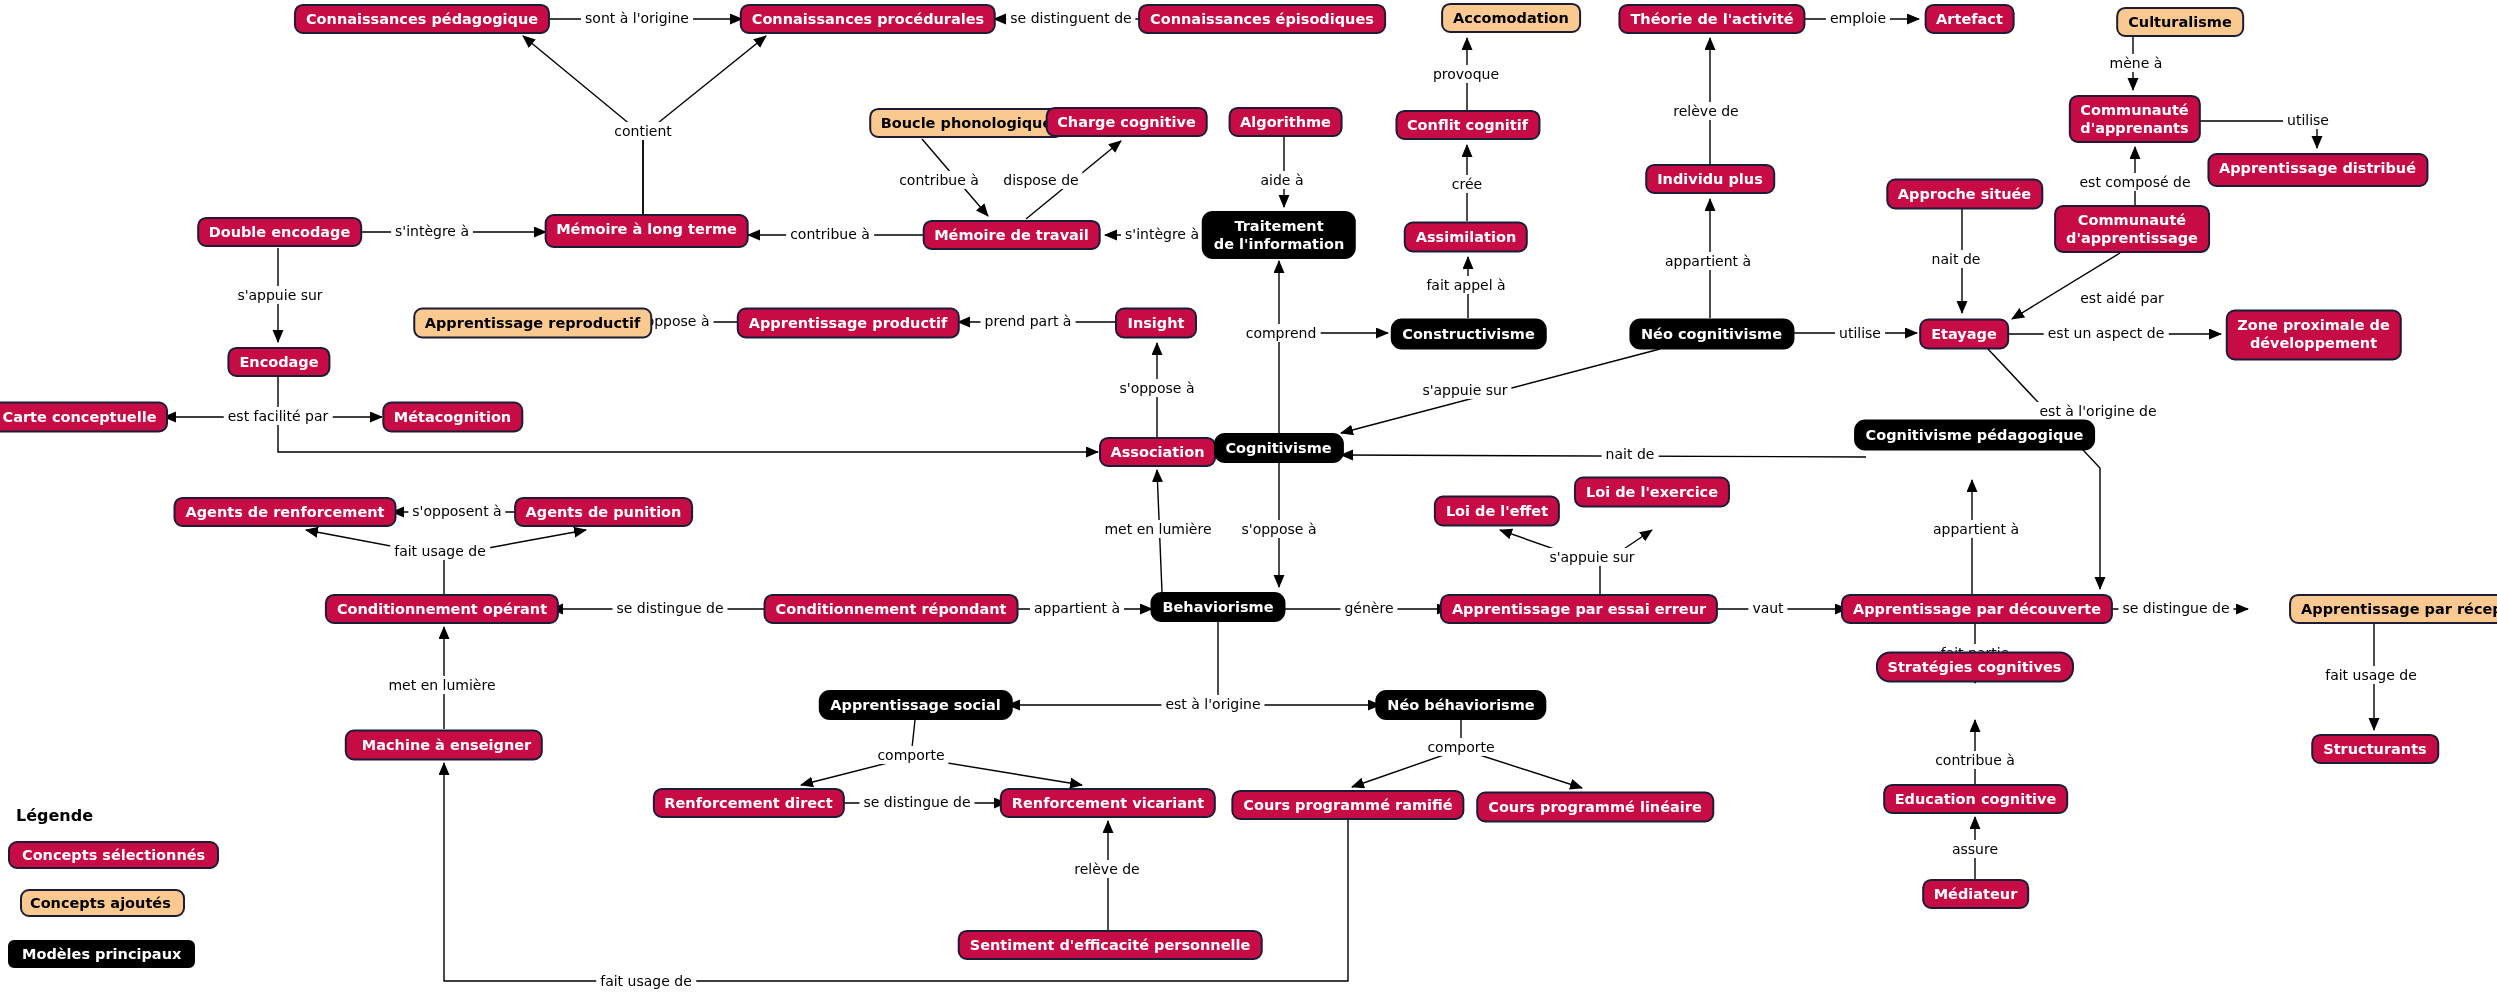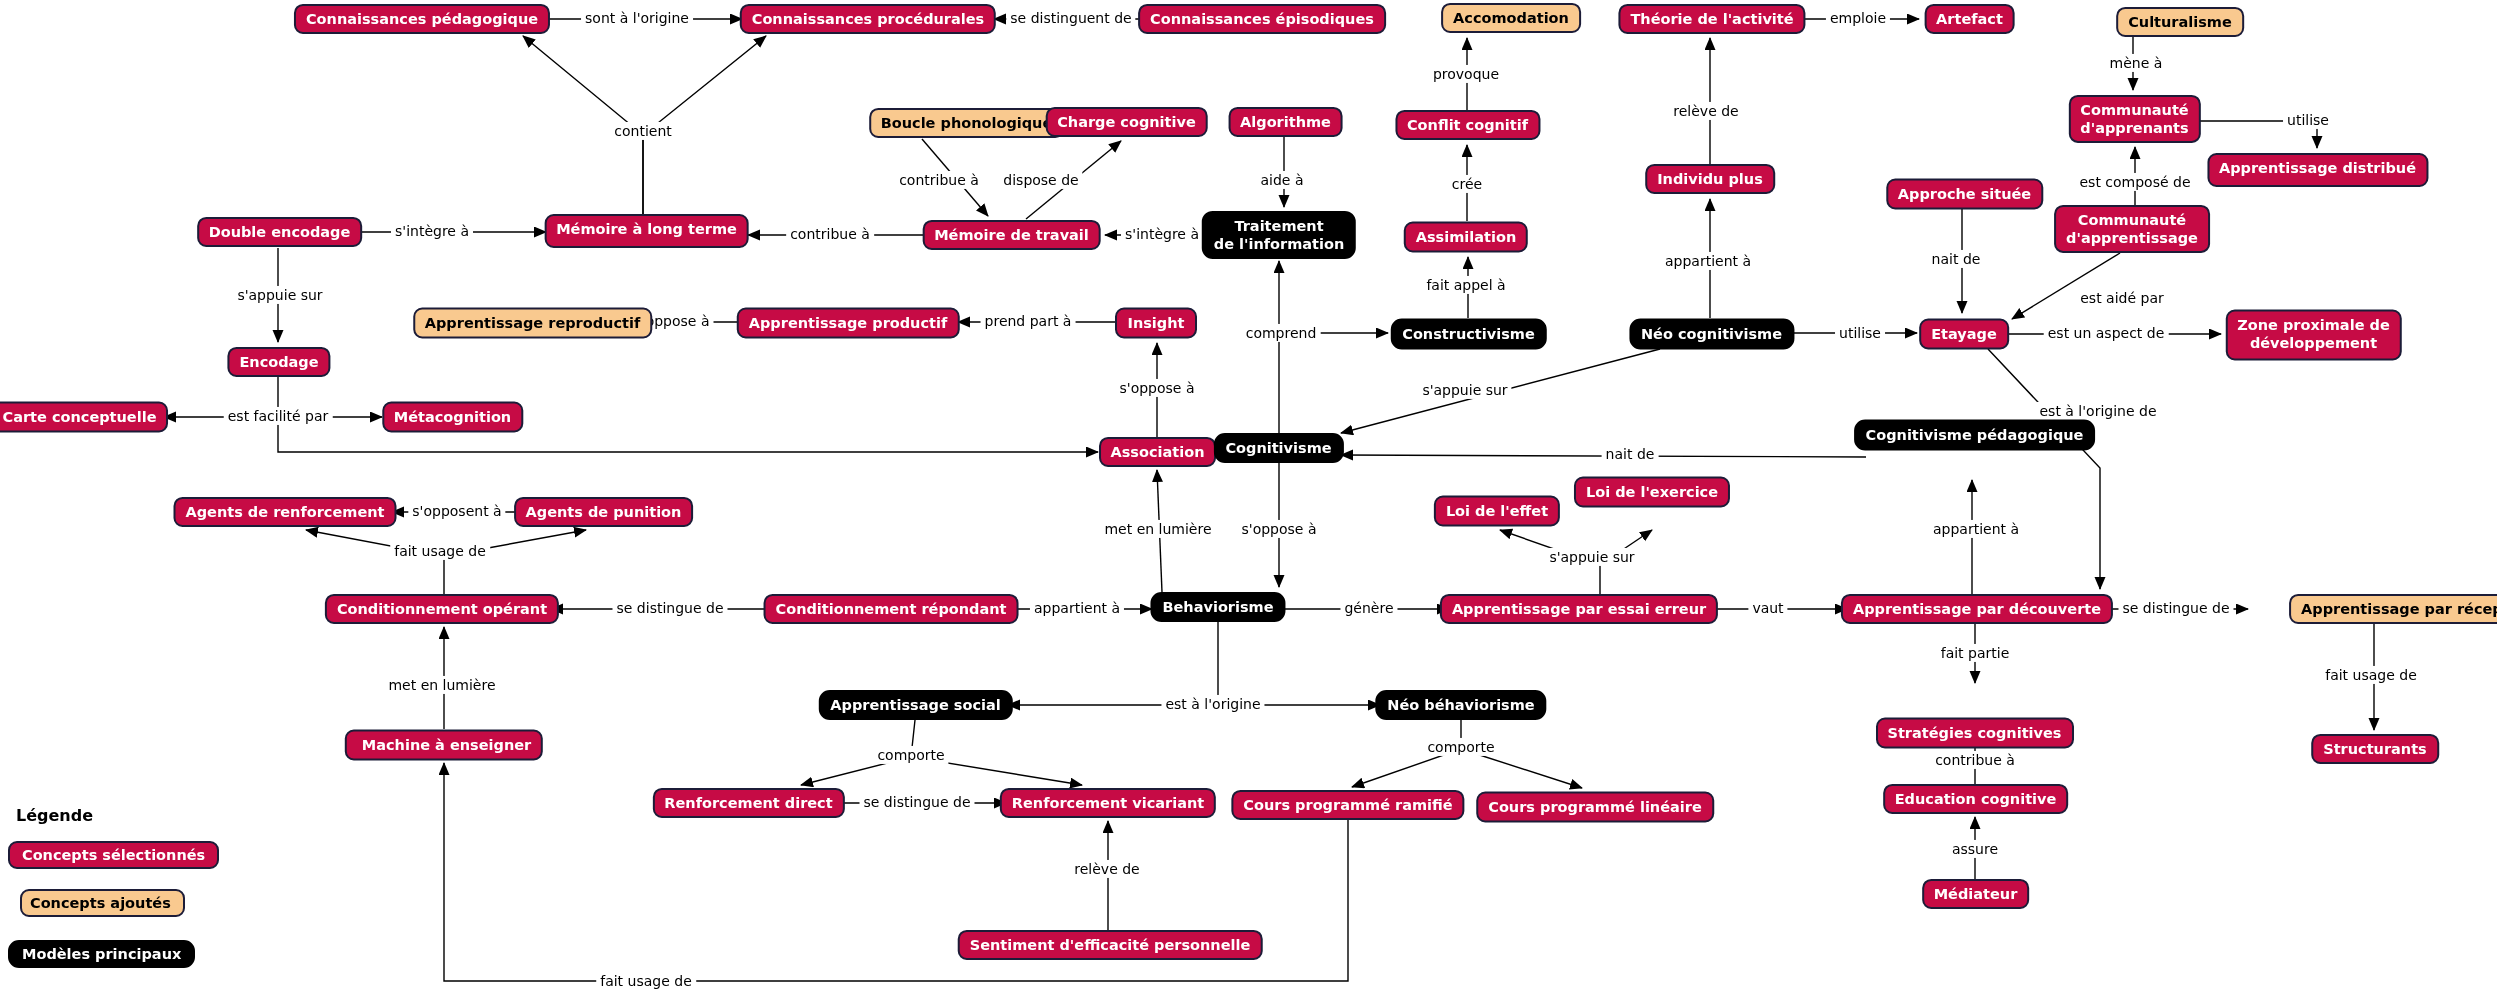--- a/index.html
+++ b/index.html
@@ -36,21 +36,21 @@
     position:absolute;z-index:3;
     font-size:16px;font-weight:bold;color:#000;
   }
   .legend-chip{
     position:absolute;z-index:3;
     padding:4px 12px;border-radius:9px;border:2px solid #1c1c38;
     font-size:14.5px;font-weight:bold;white-space:pre;
   }
   .legend-chip.selected{background:#C60B45;color:#fff;}
   .legend-chip.added{background:#F9C98F;color:#000;}
-  .legend-chip.model{background:#000;color:#fff;border-color:#000;border-radius:11px;}
+  .legend-chip.model{background:#000;color:#fff;border-color:#000;border-radius:6px;}
 </style>
 </head>
 <body>
 
 <div id="stage">
     <svg id="edge-svg" width="2497" height="994" viewBox="0 0 2497 994">
       <defs>
         <marker id="arrow" markerUnits="userSpaceOnUse" markerWidth="16" markerHeight="14" refX="12" refY="5.5" orient="auto">
           <path d="M0,0 L13,5.5 L0,11 Z" fill="#000000"></path>
         </marker>
@@ -215,21 +215,21 @@
     <div class="node selected" style="left: 1652px; top: 492px; min-width: 136px; min-height: 31px;">Loi de l'exercice</div>
     <div class="node selected" style="left: 442px; top: 609px; min-width: 208px; min-height: 30px;">Conditionnement opérant</div>
     <div class="node selected" style="left: 891px; top: 609px; min-width: 230px; min-height: 30px;">Conditionnement répondant</div>
     <div class="node model" style="left: 1218px; top: 607px; min-width: 122px; min-height: 30px;">Behaviorisme</div>
     <div class="node selected" style="left: 1579px; top: 609px; min-width: 250px; min-height: 30px;">Apprentissage par essai erreur</div>
     <div class="node selected" style="left: 1977px; top: 609px; min-width: 250px; min-height: 30px;">Apprentissage par découverte</div>
     <div class="node added" style="left: 2374px; top: 609px; min-width: 242px; min-height: 30px;">Apprentissage par réception</div>
     <div class="node selected" style="left: 444px; top: 744.5px; min-width: 172px; min-height: 31px; padding-left: 15px;">Machine à enseigner</div>
     <div class="node model" style="left: 915.5px; top: 705px; min-width: 175px; min-height: 30px;">Apprentissage social</div>
     <div class="node model" style="left: 1461px; top: 705px; min-width: 152px; min-height: 30px;">Néo béhaviorisme</div>
-    <div class="node selected" style="left: 1974.5px; top: 733px; min-width: 175px; min-height: 31px;">Stratégies cognitives</div>
+    <div class="node selected" style="left: 1974.5px; top: 667px; min-width: 175px; min-height: 31px; border-radius: 14px;">Stratégies cognitives</div>
     <div class="node selected" style="left: 2375px; top: 749px; min-width: 116px; min-height: 30px;">Structurants</div>
     <div class="node selected" style="left: 748.5px; top: 803px; min-width: 175px; min-height: 30px;">Renforcement direct</div>
     <div class="node selected" style="left: 1108px; top: 803px; min-width: 194px; min-height: 30px;">Renforcement vicariant</div>
     <div class="node selected" style="left: 1348px; top: 805px; min-width: 218px; min-height: 30px;">Cours programmé ramifié</div>
     <div class="node selected" style="left: 1595px; top: 806.5px; min-width: 218px; min-height: 31px;">Cours programmé linéaire</div>
     <div class="node selected" style="left: 1975.5px; top: 799px; min-width: 151px; min-height: 30px;">Education cognitive</div>
     <div class="node selected" style="left: 1975.5px; top: 894px; min-width: 97px; min-height: 30px;">Médiateur</div>
     <div class="node selected" style="left: 1110px; top: 945px; min-width: 284px; min-height: 30px;">Sentiment d'efficacité personnelle</div>
     <div class="legend-title" style="left: 16px; top: 806px;">Légende</div>
     <div class="legend-chip selected" style="left: 8px; top: 841px;">Concepts sélectionnés</div>

